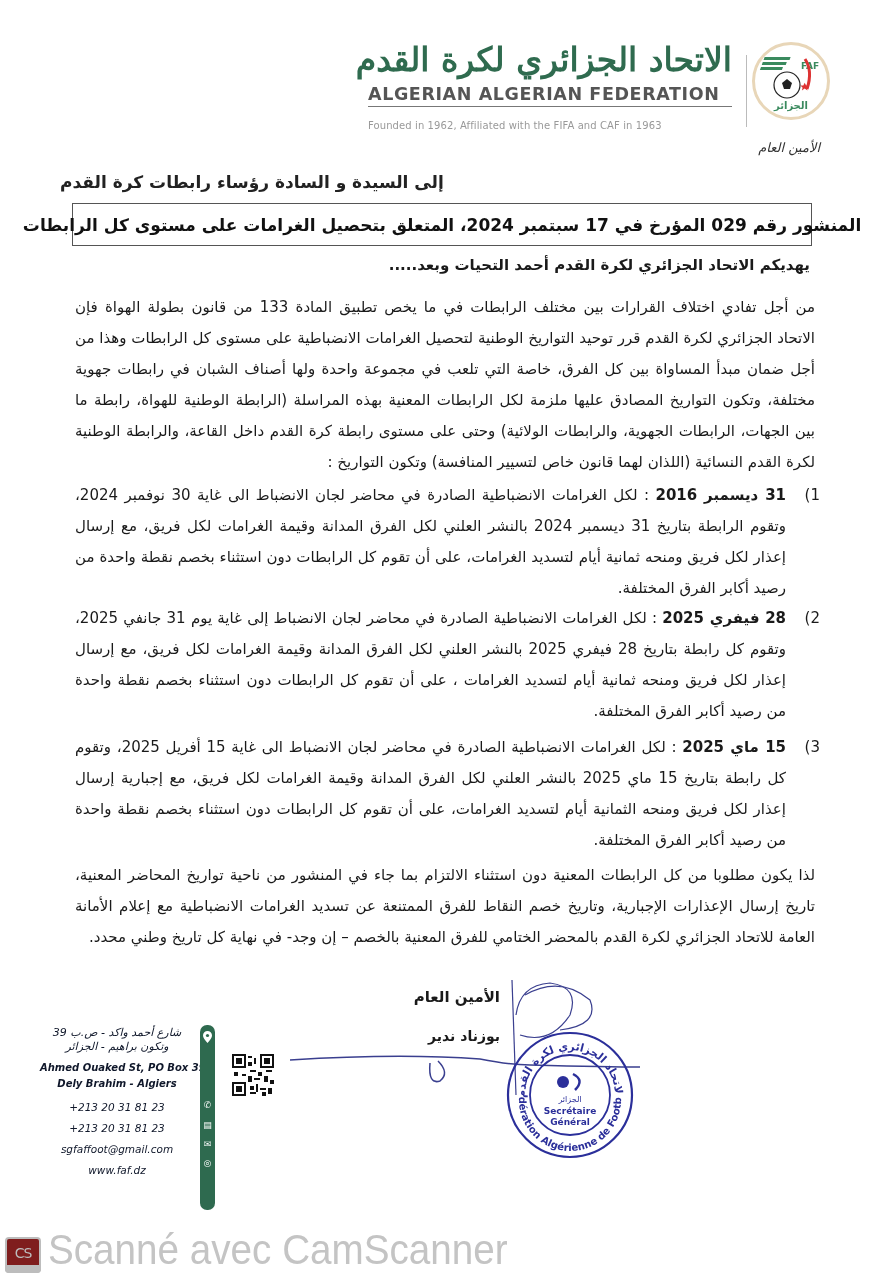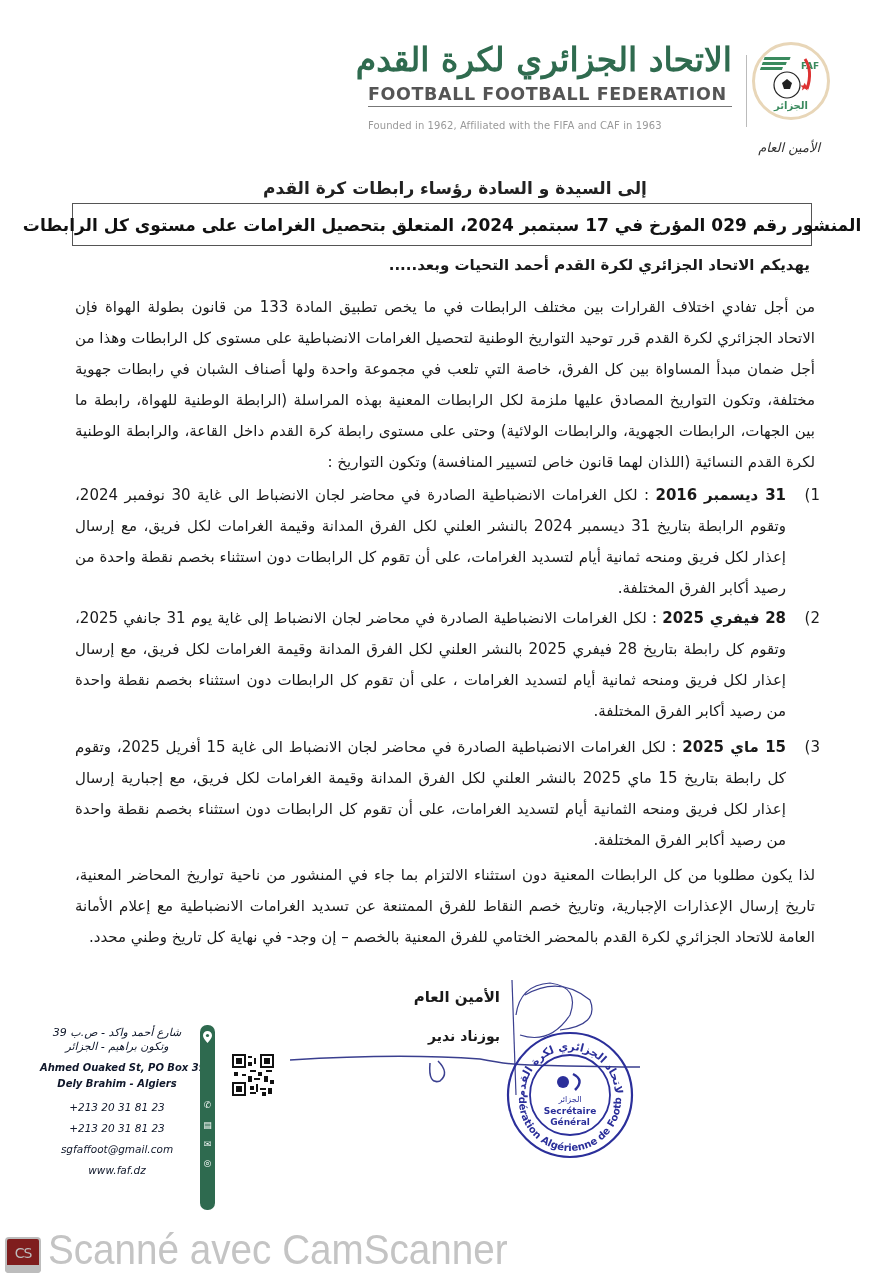--- a/index.html
+++ b/index.html
@@ -32,21 +32,21 @@
       border: 3px solid #e8d6b8; background: #fff; box-sizing: border-box;
     }
     .crest svg { position: absolute; left: 0; top: 0; }
     .handwritten {
       left: 700px; top: 140px; width: 120px; text-align: right; direction: rtl;
       font-family: "DejaVu Serif", serif; font-style: italic; font-size: 13px; color: #333;
     }
 
     
     .addressee {
-      left: 60px; top: 178px; width: 790px; text-align: center; direction: rtl;
+      left: 60px; top: 172px; width: 790px; text-align: left; direction: rtl;
       font-size: 17px; font-weight: bold; color: #222;
     }
     .subject-box {
       left: 72px; top: 203px; width: 740px; height: 43px; box-sizing: border-box;
       border: 1.5px solid #555; display: flex; align-items: center; justify-content: center;
     }
     .subject-text {
       direction: rtl; font-size: 17px; font-weight: bold; color: #111; white-space: nowrap;
     }
 
@@ -107,21 +107,21 @@
     }
     .cs-text {
       left: 48px; top: 1226px; font-family: "Liberation Sans", sans-serif;
       font-size: 42px; color: #c4c4c4; white-space: nowrap; transform: scaleX(0.92); transform-origin: left;
     }
   </style>
 </head>
 <body>
 
 <div class="abs logo-ar">الاتحاد الجزائري لكرة القدم</div>
-<div class="abs logo-en">FOOTBALL FOOTBALL FEDERATION</div>
+<div class="abs logo-en">ALGERIAN ALGERIAN FEDERATION</div>
 <div class="abs logo-rule"></div>
 <div class="abs logo-sub">Founded in 1962, Affiliated with the FIFA and CAF in 1963</div>
 <div class="abs logo-vsep"></div>
 <div class="abs crest">
   <svg width="72" height="72" viewBox="0 0 72 72">
     <g fill="#3a8a5e">
       <rect x="14" y="12" width="26" height="3" transform="skewX(-20)"></rect>
       <rect x="14" y="17" width="24" height="3" transform="skewX(-20)"></rect>
       <rect x="14" y="22" width="22" height="3" transform="skewX(-20)"></rect>
       <text x="46" y="24" font-size="9" font-weight="bold" font-family="DejaVu Sans, sans-serif">FAF</text>

